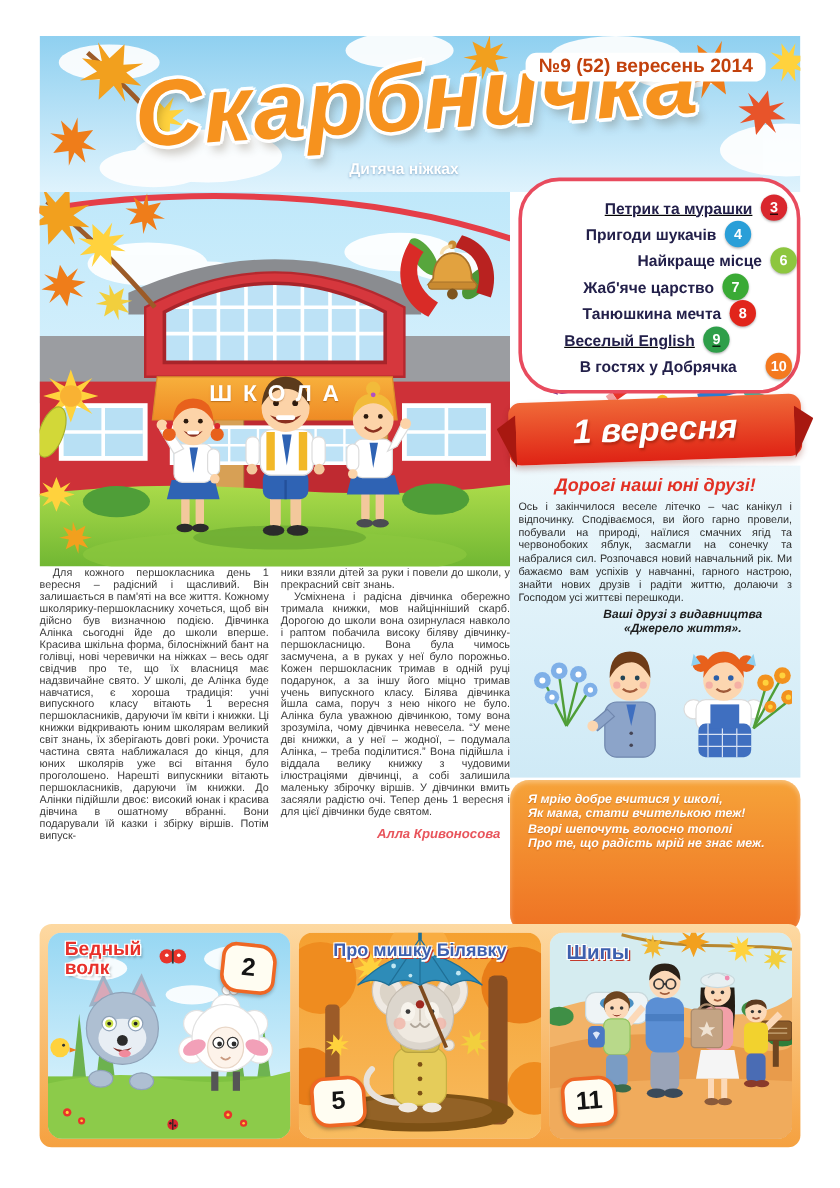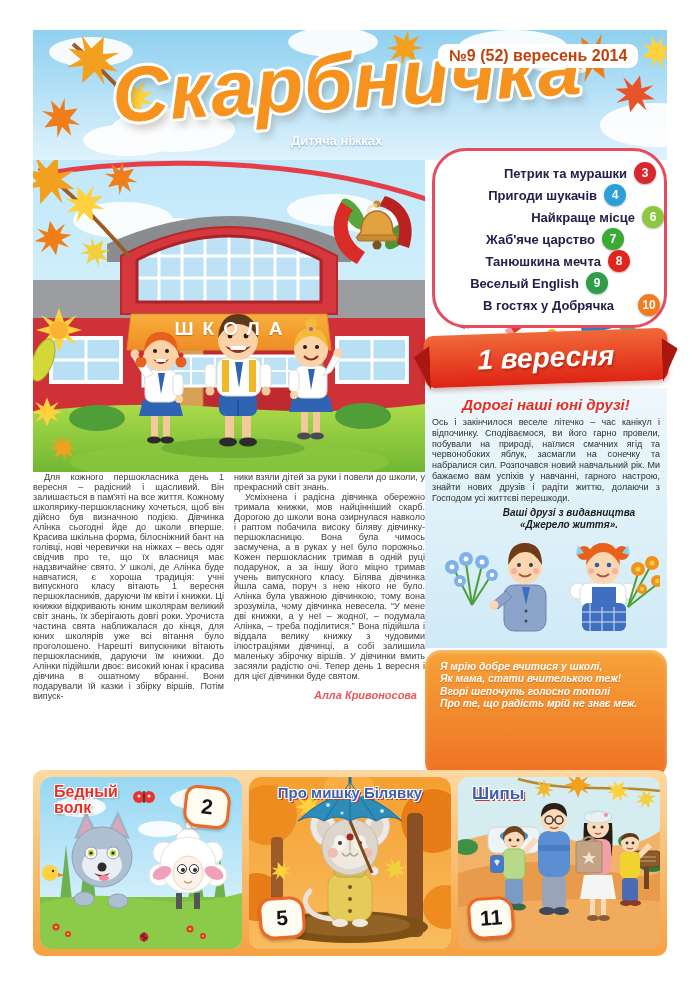--- a/index.html
+++ b/index.html
@@ -18,26 +18,26 @@
   .m-sub{left:258px;top:103px;color:#fff;font-weight:bold;font-size:13px;z-index:4;
          text-shadow:0 1px 2px rgba(0,60,120,.4);}
   
   .school{left:33px;top:160px;width:392px;height:312px;}
   .school-sign{left:138px;top:318px;width:190px;text-align:center;color:#fff;font-weight:bold;
          font-size:19px;letter-spacing:9px;z-index:3;text-shadow:0 1px 1px rgba(140,70,0,.5);}
   
   .toc{left:432px;top:148px;width:235px;height:180px;background:#fff;border:3px solid #e84b5e;
        border-radius:34px;box-sizing:border-box;padding-top:11px;z-index:2;}
   .toc-row{display:flex;justify-content:flex-end;align-items:center;height:22px;gap:7px;}
-  .toc-row:nth-child(1){padding-right:8px;}
+  .toc-row:nth-child(1){padding-right:8px;text-decoration:underline;}
   .toc-row:nth-child(2){padding-right:38px;}
   .toc-row:nth-child(3){}
   .toc-row:nth-child(4){padding-right:40px;}
   .toc-row:nth-child(5){padding-right:34px;}
-  .toc-row:nth-child(6){padding-right:56px;}
+  .toc-row:nth-child(6){padding-right:56px;text-decoration:underline;}
   .toc-row:nth-child(7){padding-right:4px;gap:24px;}
   .toc-label{font-weight:bold;font-size:13px;color:#23204a;}
   .toc-num{width:22px;height:22px;border-radius:50%;color:#fff;font-weight:bold;font-size:12px;
        line-height:22px;text-align:center;box-shadow:0 1px 2px rgba(0,0,0,.3);}
   
   .pencils{left:434px;top:296px;z-index:1;}
   .banner{left:424px;top:332px;width:244px;height:52px;z-index:2;transform:rotate(-2deg);
        background:linear-gradient(180deg,#f06a38,#df2315);border-radius:10px;
        display:flex;align-items:center;justify-content:center;box-shadow:0 3px 5px rgba(120,20,0,.3);}
   .banner::before,.banner::after{content:"";position:absolute;top:10px;width:16px;height:44px;

